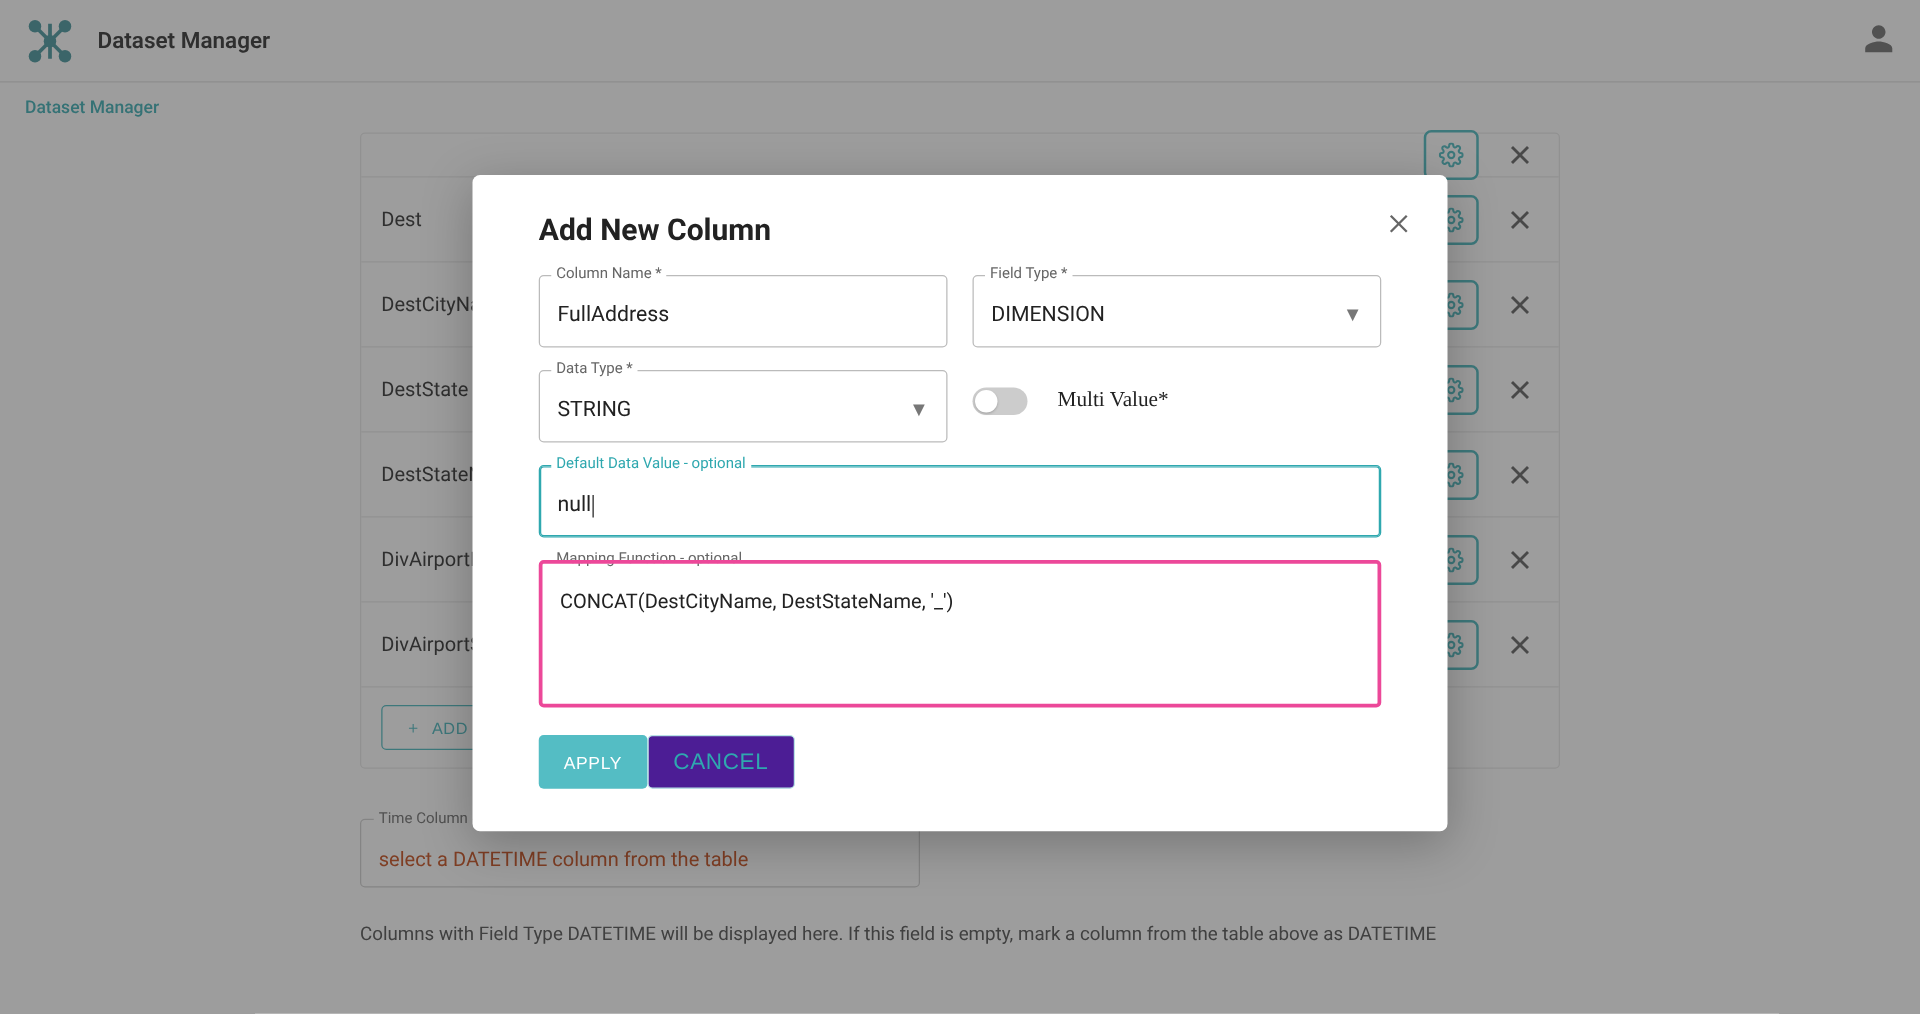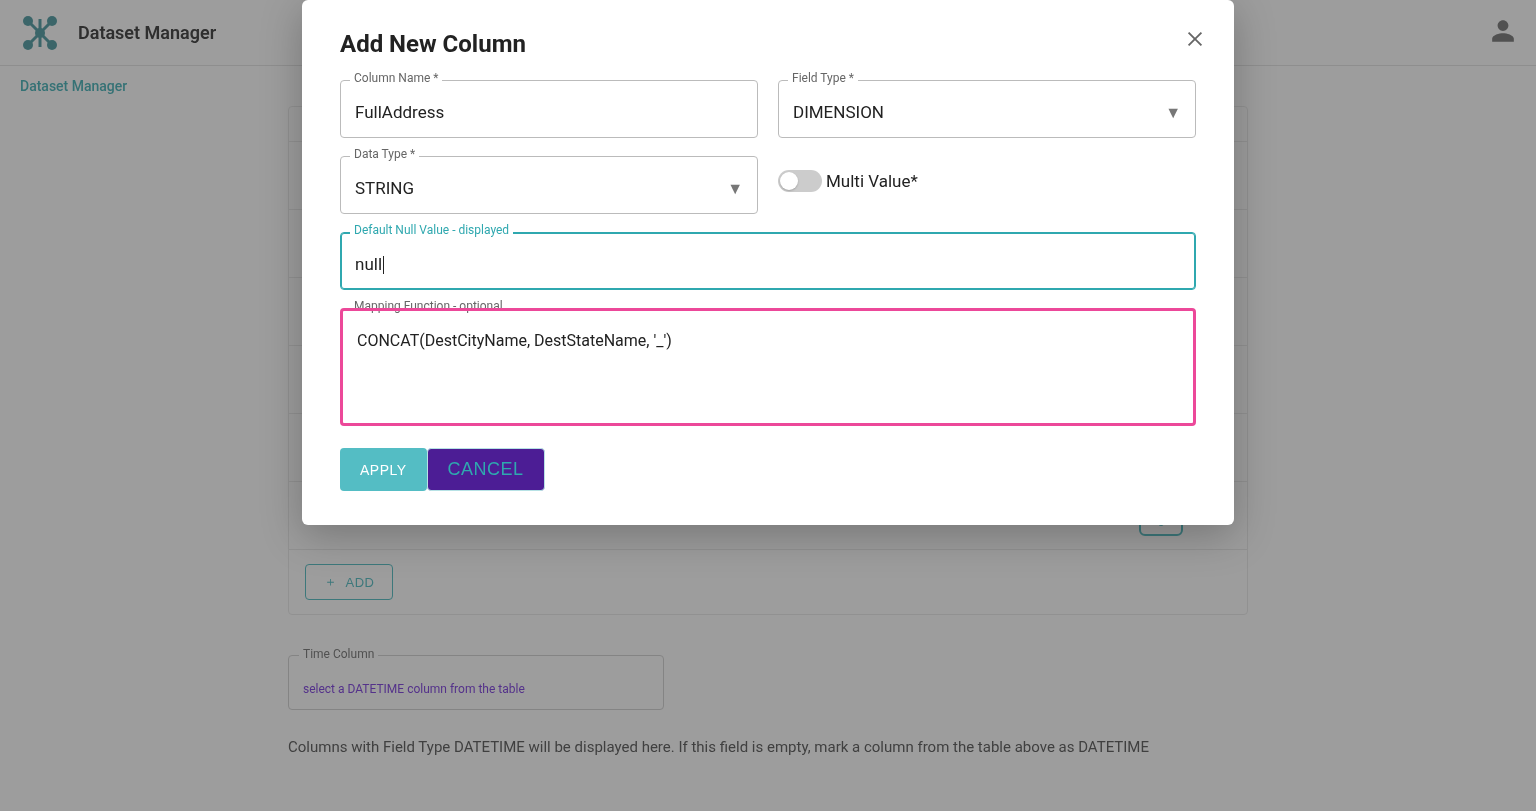--- a/index.html
+++ b/index.html
@@ -58,36 +58,37 @@
 .add-col-row { padding: 14px 16px; border-top:1px solid #e6e6e6;}
 .add-col-btn {
   border: 1px solid #3fb4bb; color:#3fb4bb; background:#fff;
   padding: 8px 18px; border-radius:4px; font-size:13px; letter-spacing:0.5px;
   display:flex; align-items:center; gap:8px; font-weight:500;
 }
 .time-section {
   max-width: 960px; margin: 40px auto 0;
 }
 .time-field {
-  position: relative; border:1px solid #ccc; border-radius:4px; width:376px; padding: 22px 14px 12px;
+  position: relative; border:1px solid #ccc; border-radius:4px; width:448px; padding: 22px 14px 12px;
 }
 .time-field .float-label {
   position:absolute; top:-9px; left:10px; background:#fff; padding:0 4px; font-size:12px; color:#666;
 }
-.time-field .placeholder { color:#6d28d9; font-size:12px; }
+.time-field .placeholder { color:#c2410c; font-size:16px; }
 .help-text { color:#444; font-size:15px; margin-top: 28px; }
 
 
 .overlay {
   position: absolute; inset:0; background: rgba(60,60,60,0.5);
   display:flex; align-items:flex-start; justify-content:center;
 }
 .modal {
-  width: 932px;
-  background:#fff; border-radius:6px; padding: 30px 38px 34px;
+  margin-top: 140px;
+  width: 780px;
+  background:#fff; border-radius:6px; padding: 30px 53px 34px;
   box-shadow: 0 10px 40px rgba(0,0,0,0.25);
   position:relative;
 }
 .modal-title { font-size:24px; font-weight:700; color:#222; margin-bottom: 22px;}
 .modal-close {
   position:absolute; top:28px; right:28px; color:#666; cursor:pointer;
 }
 .form-row { display:flex; gap:20px; margin-bottom: 18px; }
 .form-field { flex:1; position:relative;border-radius:14px; }
 .field-outline {
@@ -99,21 +100,21 @@
   position:absolute; top:-9px; left:10px; background:#fff; padding:0 4px; font-size:12px; color:#666;
 }
 .float-label.focused { color:#2fa8af; }
 .field-value { font-size:17px; color:#222; width:100%; }
 .field-value.cursor::after {
   content:''; display:inline-block; width:1px; height:18px; background:#222; margin-left:1px; vertical-align:middle;
   animation: blink 1s step-end infinite;
 }
 @keyframes blink { 50% { opacity:0; } }
 .dropdown-caret { color:#777; }
-.toggle-row { display:flex; align-items:center; gap:4px; padding-top: 14px;}
+.toggle-row { display:flex; align-items:flex-start; gap:24px; padding-top: 14px; font-family: Liberation Serif, serif;}
 .toggle {
   width:44px; height:22px; background:#ccc; border-radius:11px; position:relative;
 }
 .toggle::after {
   content:''; position:absolute; left:2px; top:2px; width:18px; height:18px; background:#fff; border-radius:50%;
   box-shadow:0 1px 2px rgba(0,0,0,0.2);
 }
 .toggle-label { font-size:17px; color:#222; }
 .textarea-outline {
   border:3px solid #ec4899; border-radius:4px; padding: 20px 14px 12px; min-height: 118px;
@@ -337,21 +338,21 @@
       <div class="form-field">
         <div class="toggle-row">
           <div class="toggle"></div>
           <span class="toggle-label">Multi Value*</span>
         </div>
       </div>
     </div>
 
     <div class="form-row">
       <div class="form-field">
-        <span class="float-label focused">Default Null Value - displayed</span>
+        <span class="float-label focused">Default Data Value - optional</span>
         <div class="field-outline focused">
           <span class="field-value cursor">null</span>
         </div>
       </div>
     </div>
 
     <div class="form-field" style="position:relative;">
       <span class="float-label">Mapping Function - optional</span>
       <div class="textarea-outline">
         <div class="textarea-value">CONCAT(DestCityName, DestStateName, '_')</div>

